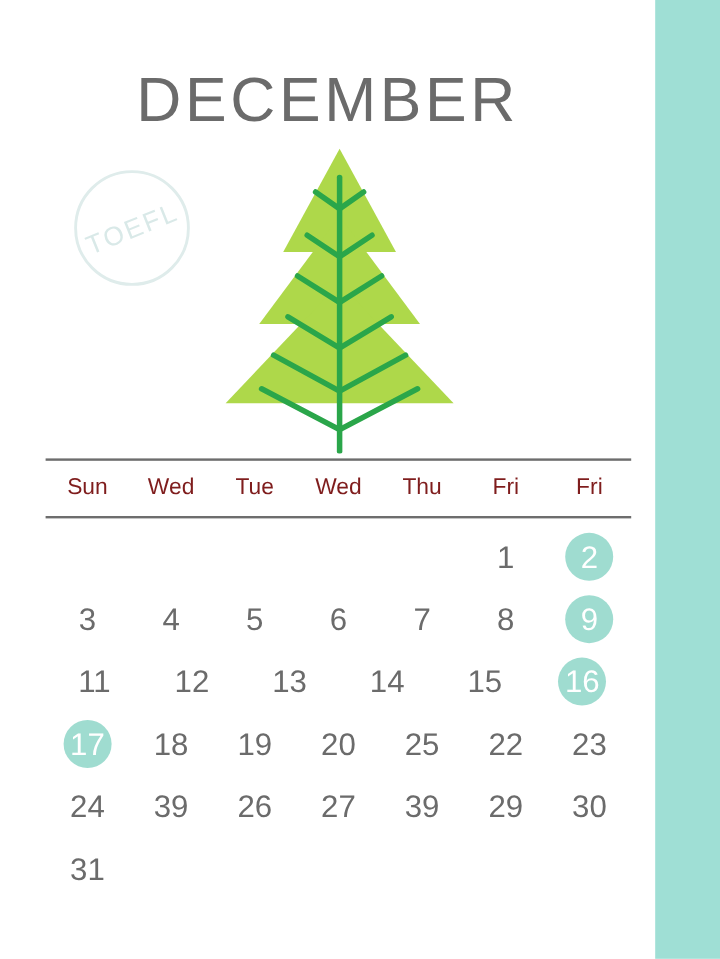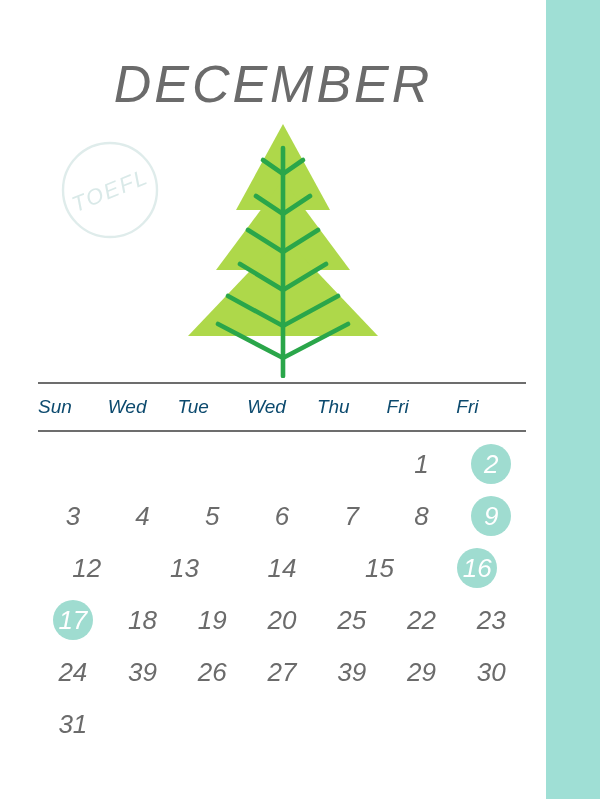--- a/index.html
+++ b/index.html
@@ -11,21 +11,20 @@
     height: 799px;
     background: #ffffff;
     font-family: "Liberation Sans", sans-serif;
     overflow: hidden;
   }
   .page {
     position: relative;
     width: 600px;
     height: 747px;
     background: #ffffff;
-    font-style: italic;
   }
 
   
   .side-band {
     position: absolute;
     top: 0;
     left: 546px;
     width: 54px;
     height: 799px;
     background: #9fdfd5;
@@ -81,22 +80,23 @@
     height: 0;
     border-top: 2px solid #6d6d6d;
   }
   .weekday-row {
     display: flex;
     height: 46px;
     align-items: center;
   }
   .weekday {
     flex: 1 1 0;
+    text-align: center;
     font-size: 19px;
-    color: #0c4a6e;
+    color: #7f1d1d;
     font-weight: 400;
     font-family: "Liberation Sans", sans-serif;
   }
   .weeks {
     margin-top: 6px;
   }
   .week-row {
     display: flex;
     height: 52px;
   }
@@ -216,20 +216,23 @@
           </div>
           <div class="day-cell">
             <div class="day-num">8</div>
           </div>
           <div class="day-cell">
             <div class="day-num highlight">9</div>
           </div>
         </div>
         <div class="week-row">
           <div class="day-cell">
+            <div class="day-num">11</div>
+          </div>
+          <div class="day-cell">
             <div class="day-num">12</div>
           </div>
           <div class="day-cell">
             <div class="day-num">13</div>
           </div>
           <div class="day-cell">
             <div class="day-num">14</div>
           </div>
           <div class="day-cell">
             <div class="day-num">15</div>

